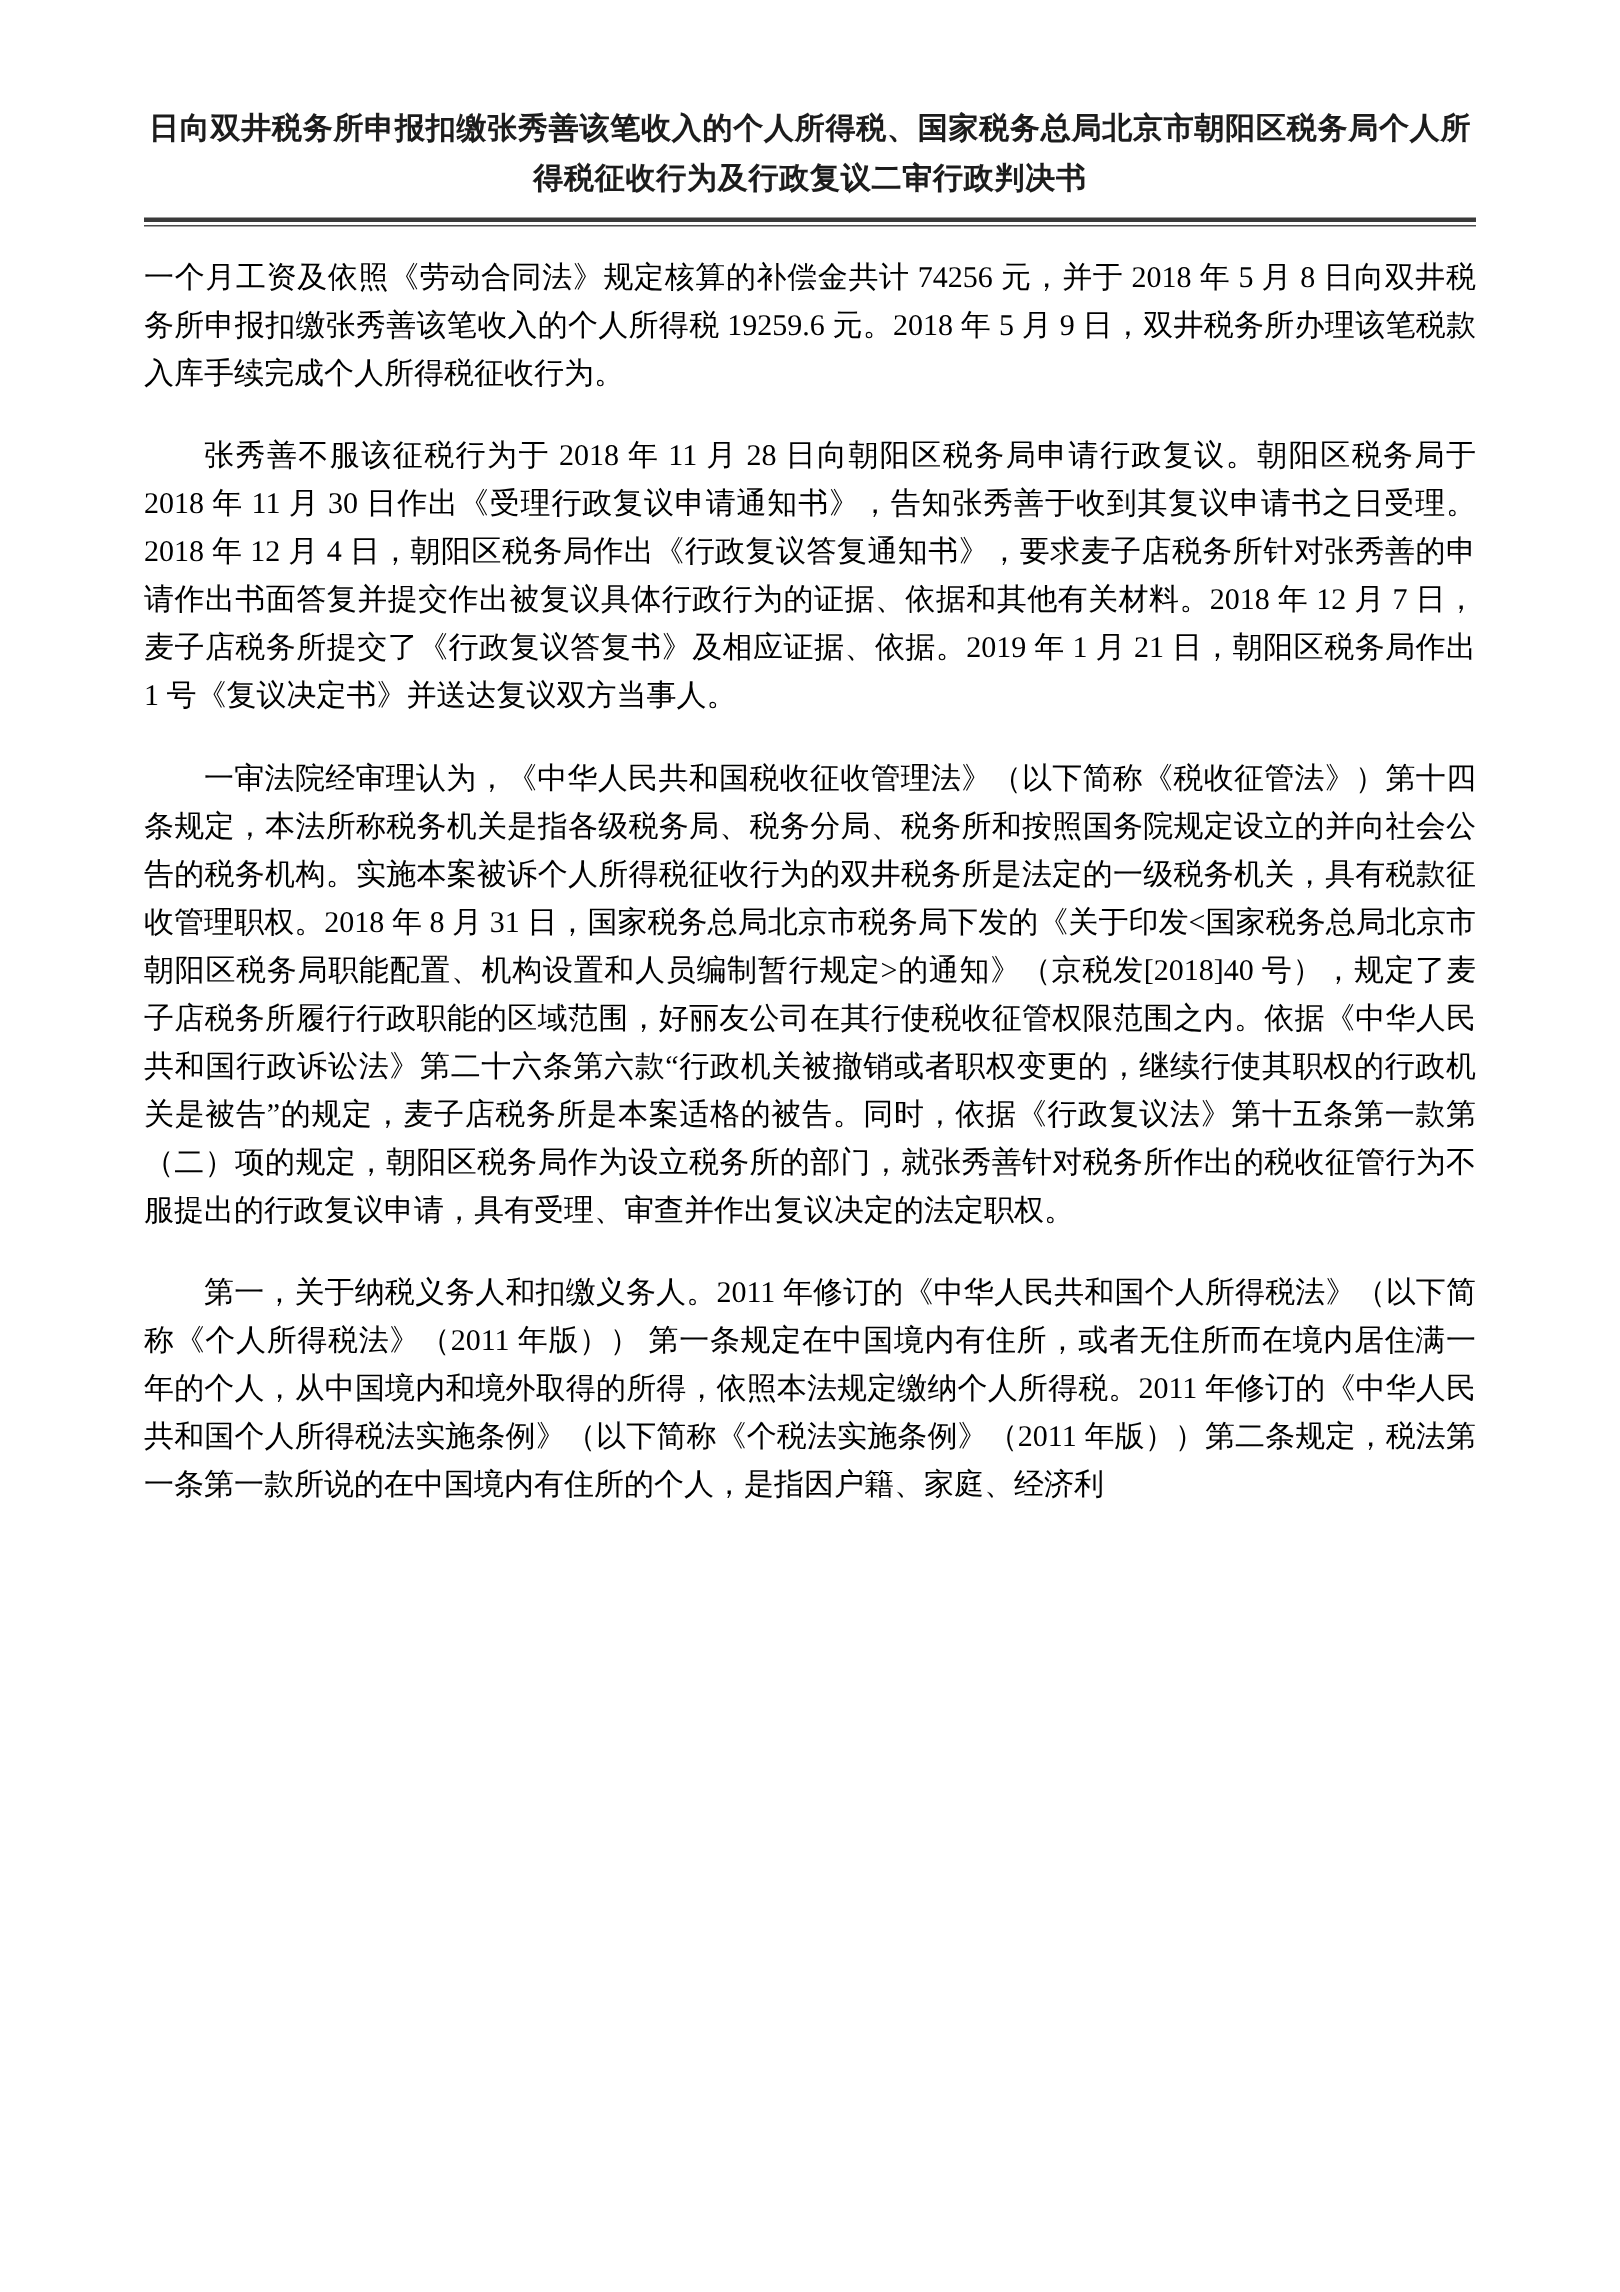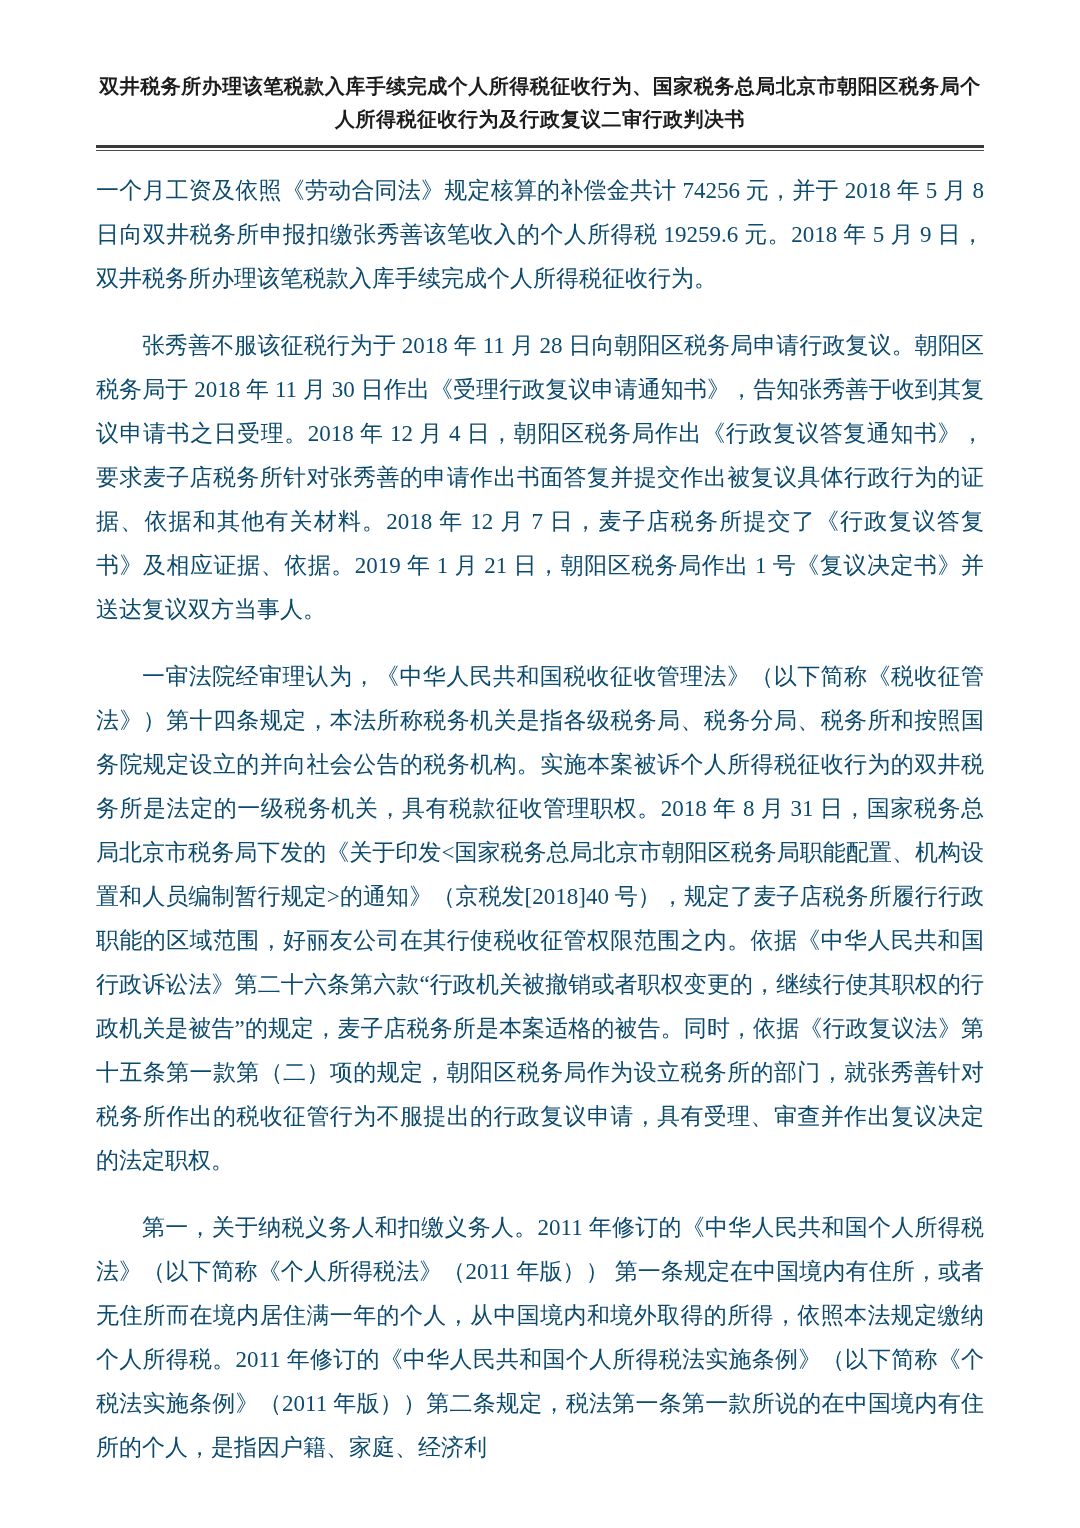--- a/index.html
+++ b/index.html
@@ -40,38 +40,38 @@
     border-top: 3px solid #3a3a3a;
     border-bottom: 1px solid #4a4a4a;
     margin: 0 0 2px 0;
   }
   .doc-body {
     flex: 1 1 auto;
     margin-top: 16px;
   }
   .doc-body p {
     margin: 0 0 23px 0;
-    font-size: 23px;
-    line-height: 44px;
+    font-size: 20px;
+    line-height: 32px;
     text-align: justify;
     text-justify: inter-ideograph;
-    color: #0c4a6e;
+    color: #000000;
   }
   .doc-body p.indented {
     text-indent: 2em;
     font-family: Liberation Serif, serif;
   }
 </style>
 </head>
 <body>
 
 <div class="page">
 
   <header class="doc-header">
-    <h1 class="doc-title">双井税务所办理该笔税款入库手续完成个人所得税征收行为、国家税务总局北京市朝阳区税务局个人所得税征收行为及行政复议二审行政判决书</h1>
+    <h1 class="doc-title">日向双井税务所申报扣缴张秀善该笔收入的个人所得税、国家税务总局北京市朝阳区税务局个人所得税征收行为及行政复议二审行政判决书</h1>
     <div class="title-rule"></div>
   </header>
 
   <main class="doc-body">
     <p class="continuation">一个月工资及依照《劳动合同法》规定核算的补偿金共计 74256 元，并于 2018 年 5 月 8 日向双井税务所申报扣缴张秀善该笔收入的个人所得税 19259.6 元。2018 年 5 月 9 日，双井税务所办理该笔税款入库手续完成个人所得税征收行为。</p>
     <p class="indented">张秀善不服该征税行为于 2018 年 11 月 28 日向朝阳区税务局申请行政复议。朝阳区税务局于 2018 年 11 月 30 日作出《受理行政复议申请通知书》，告知张秀善于收到其复议申请书之日受理。2018 年 12 月 4 日，朝阳区税务局作出《行政复议答复通知书》，要求麦子店税务所针对张秀善的申请作出书面答复并提交作出被复议具体行政行为的证据、依据和其他有关材料。2018 年 12 月 7 日，麦子店税务所提交了《行政复议答复书》及相应证据、依据。2019 年 1 月 21 日，朝阳区税务局作出 1 号《复议决定书》并送达复议双方当事人。</p>
     <p class="indented">一审法院经审理认为，《中华人民共和国税收征收管理法》（以下简称《税收征管法》）第十四条规定，本法所称税务机关是指各级税务局、税务分局、税务所和按照国务院规定设立的并向社会公告的税务机构。实施本案被诉个人所得税征收行为的双井税务所是法定的一级税务机关，具有税款征收管理职权。2018 年 8 月 31 日，国家税务总局北京市税务局下发的《关于印发&lt;国家税务总局北京市朝阳区税务局职能配置、机构设置和人员编制暂行规定&gt;的通知》（京税发[2018]40 号），规定了麦子店税务所履行行政职能的区域范围，好丽友公司在其行使税收征管权限范围之内。依据《中华人民共和国行政诉讼法》第二十六条第六款“行政机关被撤销或者职权变更的，继续行使其职权的行政机关是被告”的规定，麦子店税务所是本案适格的被告。同时，依据《行政复议法》第十五条第一款第（二）项的规定，朝阳区税务局作为设立税务所的部门，就张秀善针对税务所作出的税收征管行为不服提出的行政复议申请，具有受理、审查并作出复议决定的法定职权。</p>
     <p class="indented">第一，关于纳税义务人和扣缴义务人。2011 年修订的《中华人民共和国个人所得税法》（以下简称《个人所得税法》（2011 年版）） 第一条规定在中国境内有住所，或者无住所而在境内居住满一年的个人，从中国境内和境外取得的所得，依照本法规定缴纳个人所得税。2011 年修订的《中华人民共和国个人所得税法实施条例》（以下简称《个税法实施条例》（2011 年版））第二条规定，税法第一条第一款所说的在中国境内有住所的个人，是指因户籍、家庭、经济利</p>
   </main>
 

